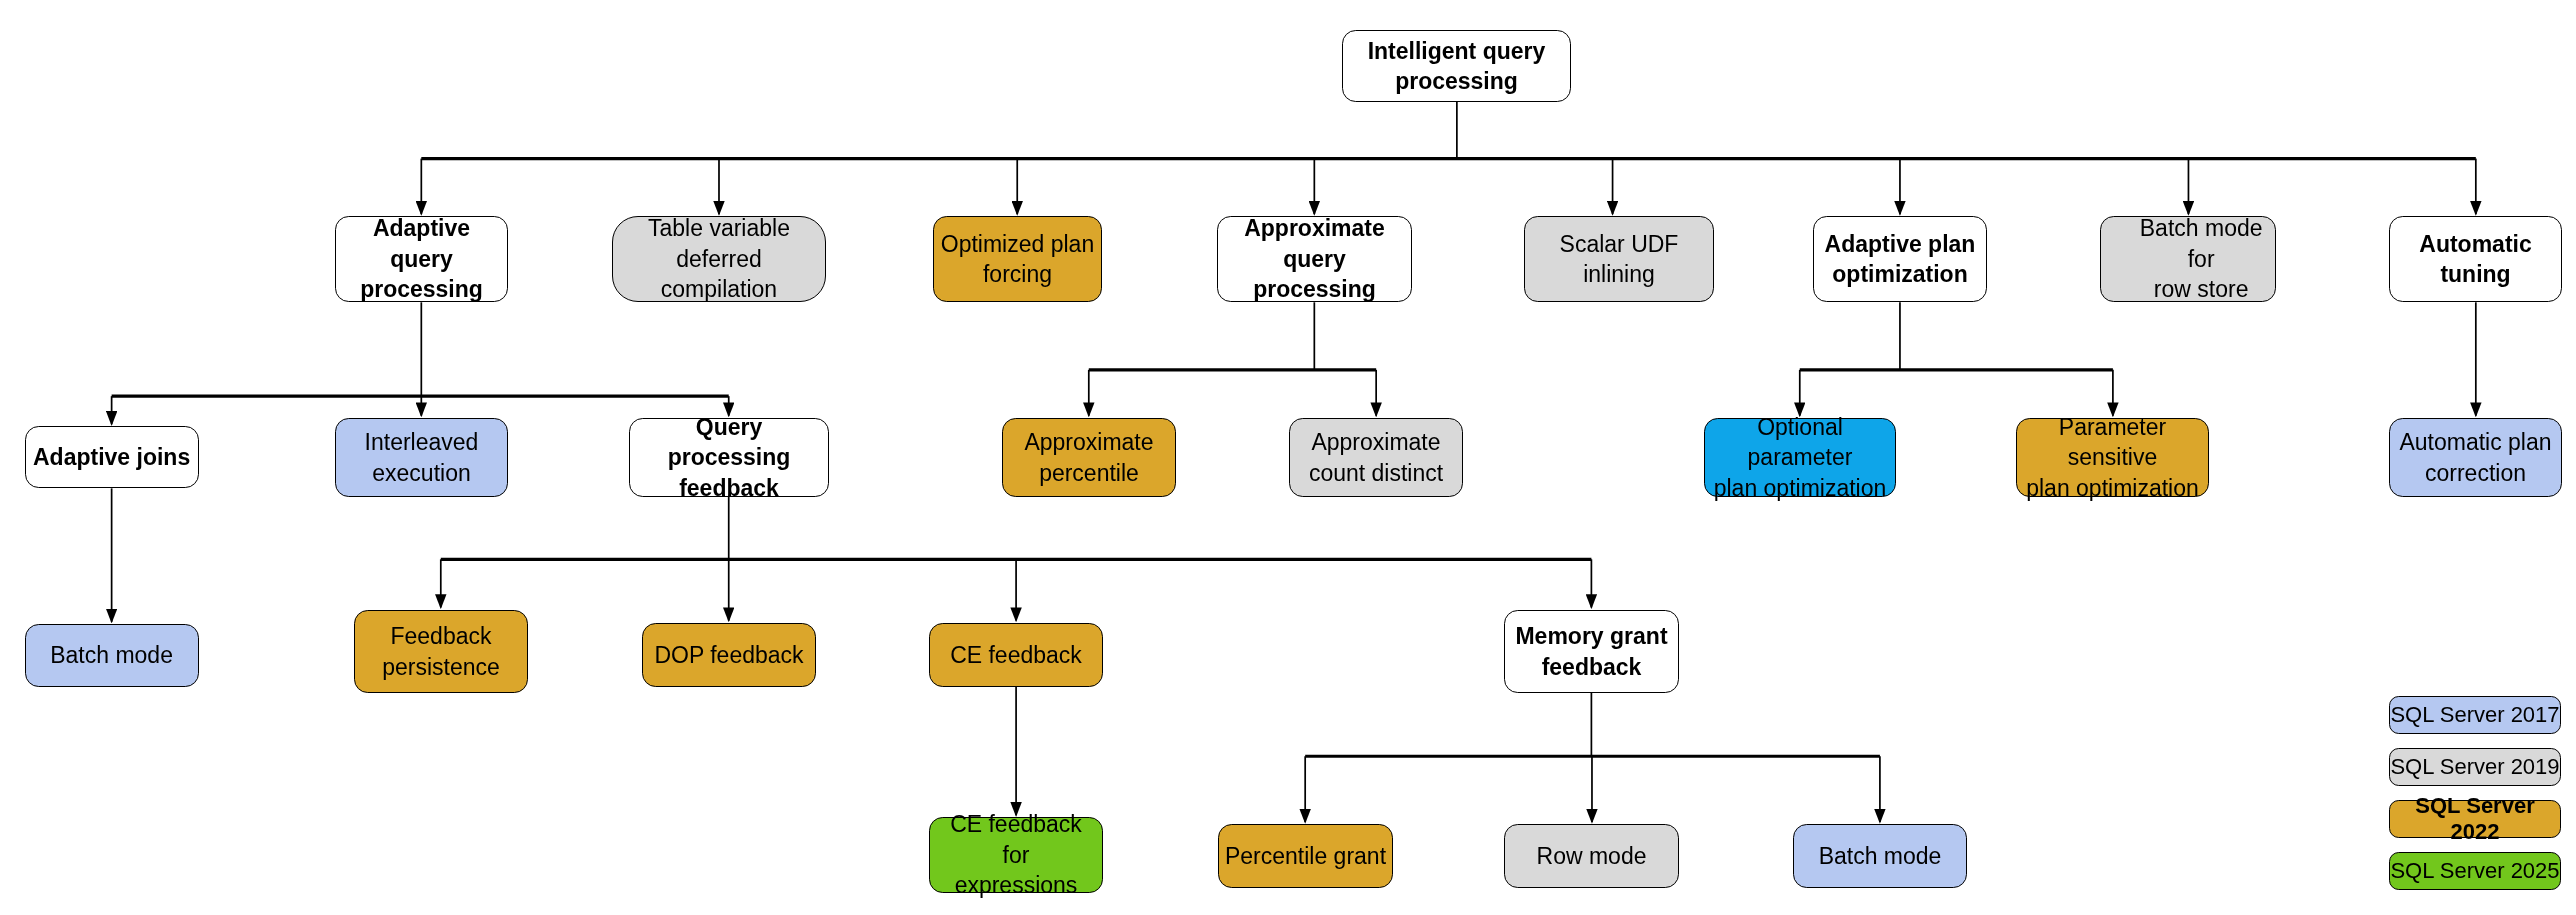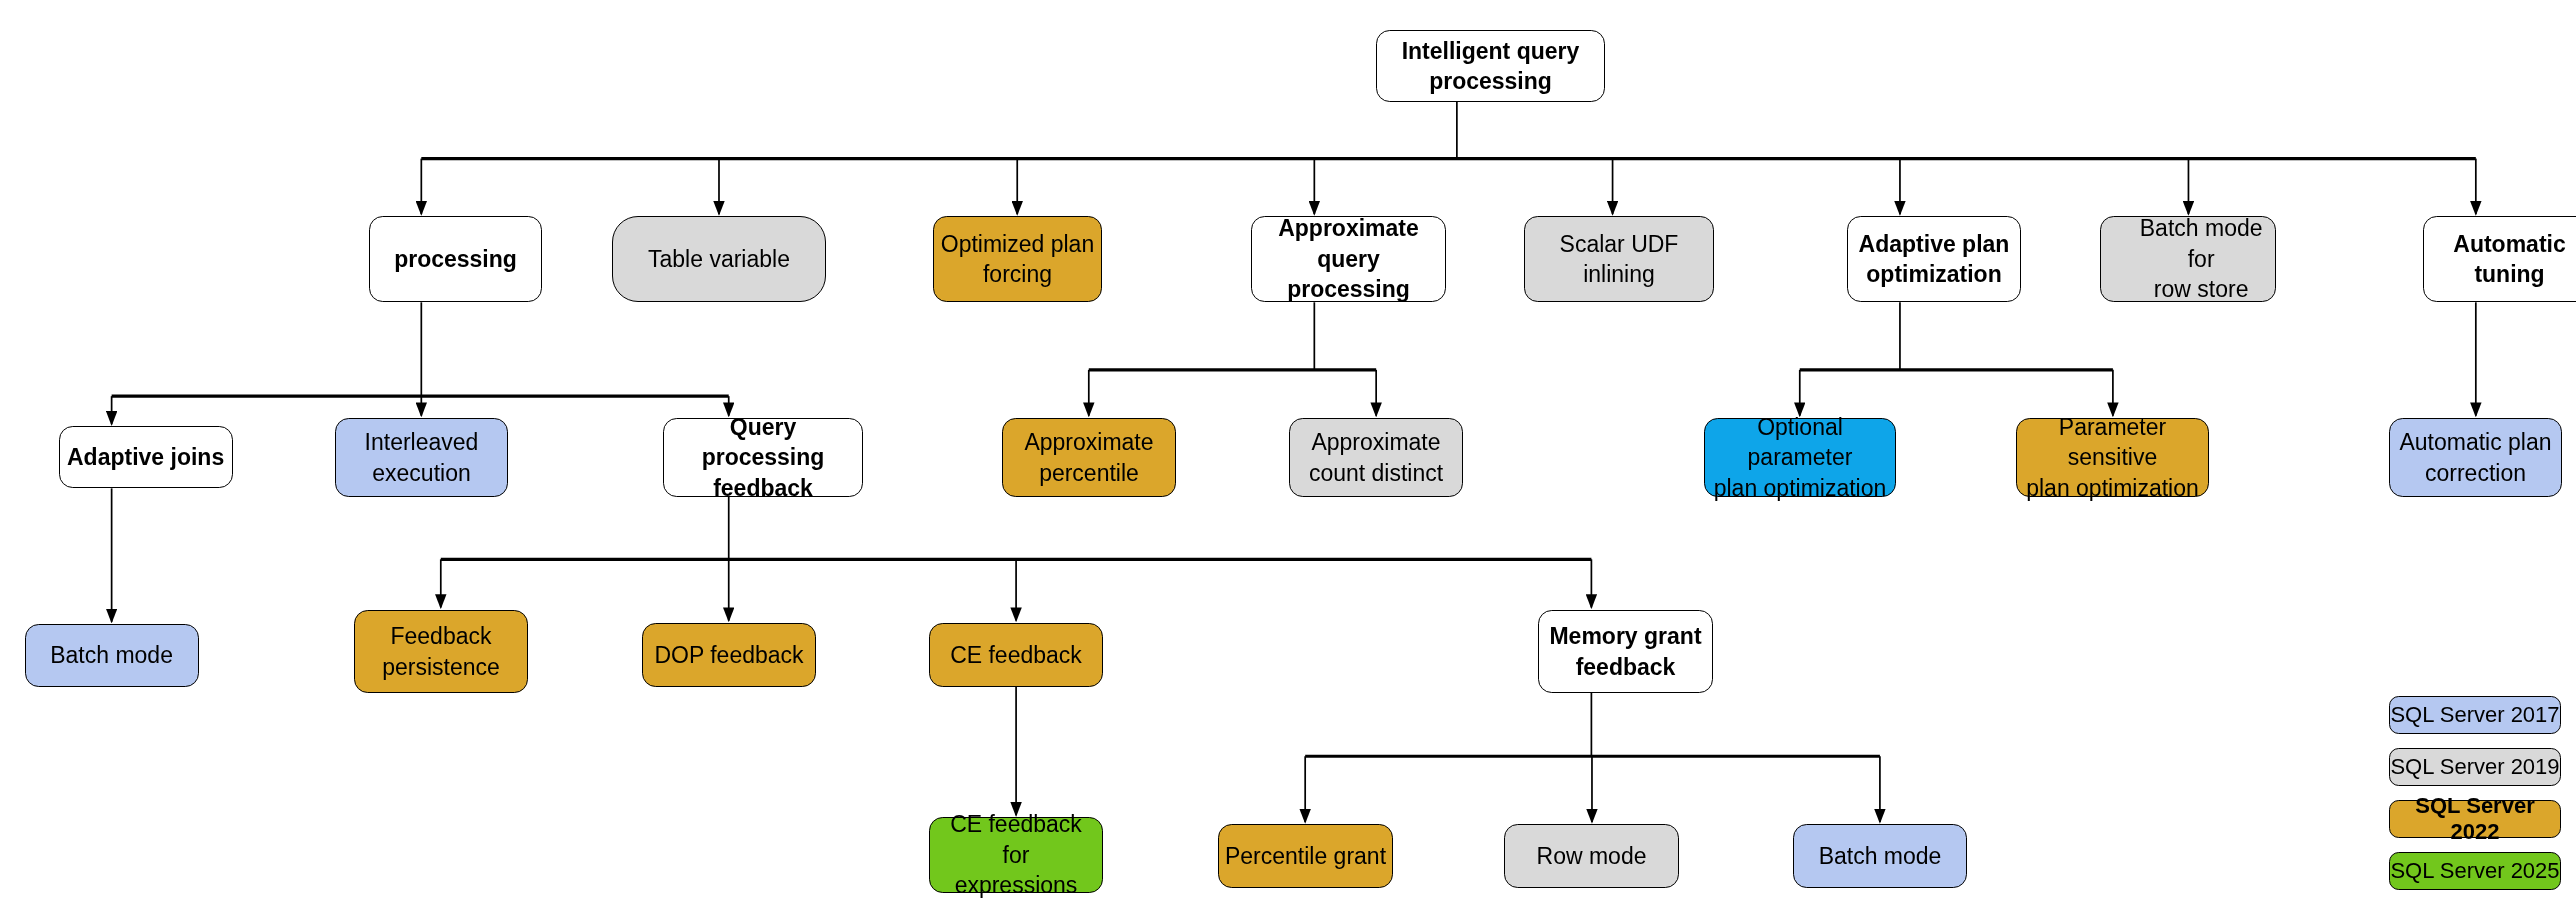--- a/index.html
+++ b/index.html
@@ -32,21 +32,21 @@
     flex-direction: column;
     align-items: center;
     justify-content: center;
     text-align: center;
     font-size: 23px;
     line-height: 1.32;
     color: #000000;
     background: #ffffff;
     padding: 2.3px 5.7px;
   }
-  .node.bold { font-weight: bold; margin-left: 34px; }
+  .node.bold { font-weight: bold; }
   .legend-item {
     position: absolute;
     box-sizing: border-box;
     border: 1.7px solid #000000;
     border-radius: 9.7px;
     display: flex;
     align-items: center;
     justify-content: center;
     text-align: center;
     font-size: 22px;
@@ -102,24 +102,26 @@
         <line x1="2781" y1="1321" x2="2781" y2="1436" stroke="#000000" stroke-width="3" marker-end="url(#arrow)"></line>
         <line x1="3284" y1="1321" x2="3284" y2="1436" stroke="#000000" stroke-width="3" marker-end="url(#arrow)"></line>
       </g>
   </svg>
   <div id="nodes">
       <div class="node bold" style="left: 1342px; top: 30px; width: 229px; height: 72px; background: rgb(255, 255, 255);">
         <span>Intelligent query</span>
         <span>processing</span>
       </div>
       <div class="node bold" style="left: 335px; top: 216px; width: 173px; height: 86px; background: rgb(255, 255, 255);">
+        <span>Adaptive query</span>
         <span>processing</span>
       </div>
       <div class="node" style="left: 612px; top: 216px; width: 214px; height: 86px; background: rgb(217, 217, 217); border-radius: 26px;">
         <span>Table variable</span>
+        <span>deferred compilation</span>
       </div>
       <div class="node" style="left: 933px; top: 216px; width: 169px; height: 86px; background: rgb(219, 166, 43);">
         <span>Optimized plan</span>
         <span>forcing</span>
       </div>
       <div class="node bold" style="left: 1217px; top: 216px; width: 195px; height: 86px; background: rgb(255, 255, 255);">
         <span>Approximate</span>
         <span>query processing</span>
       </div>
       <div class="node" style="left: 1524px; top: 216px; width: 190px; height: 86px; background: rgb(217, 217, 217);">

